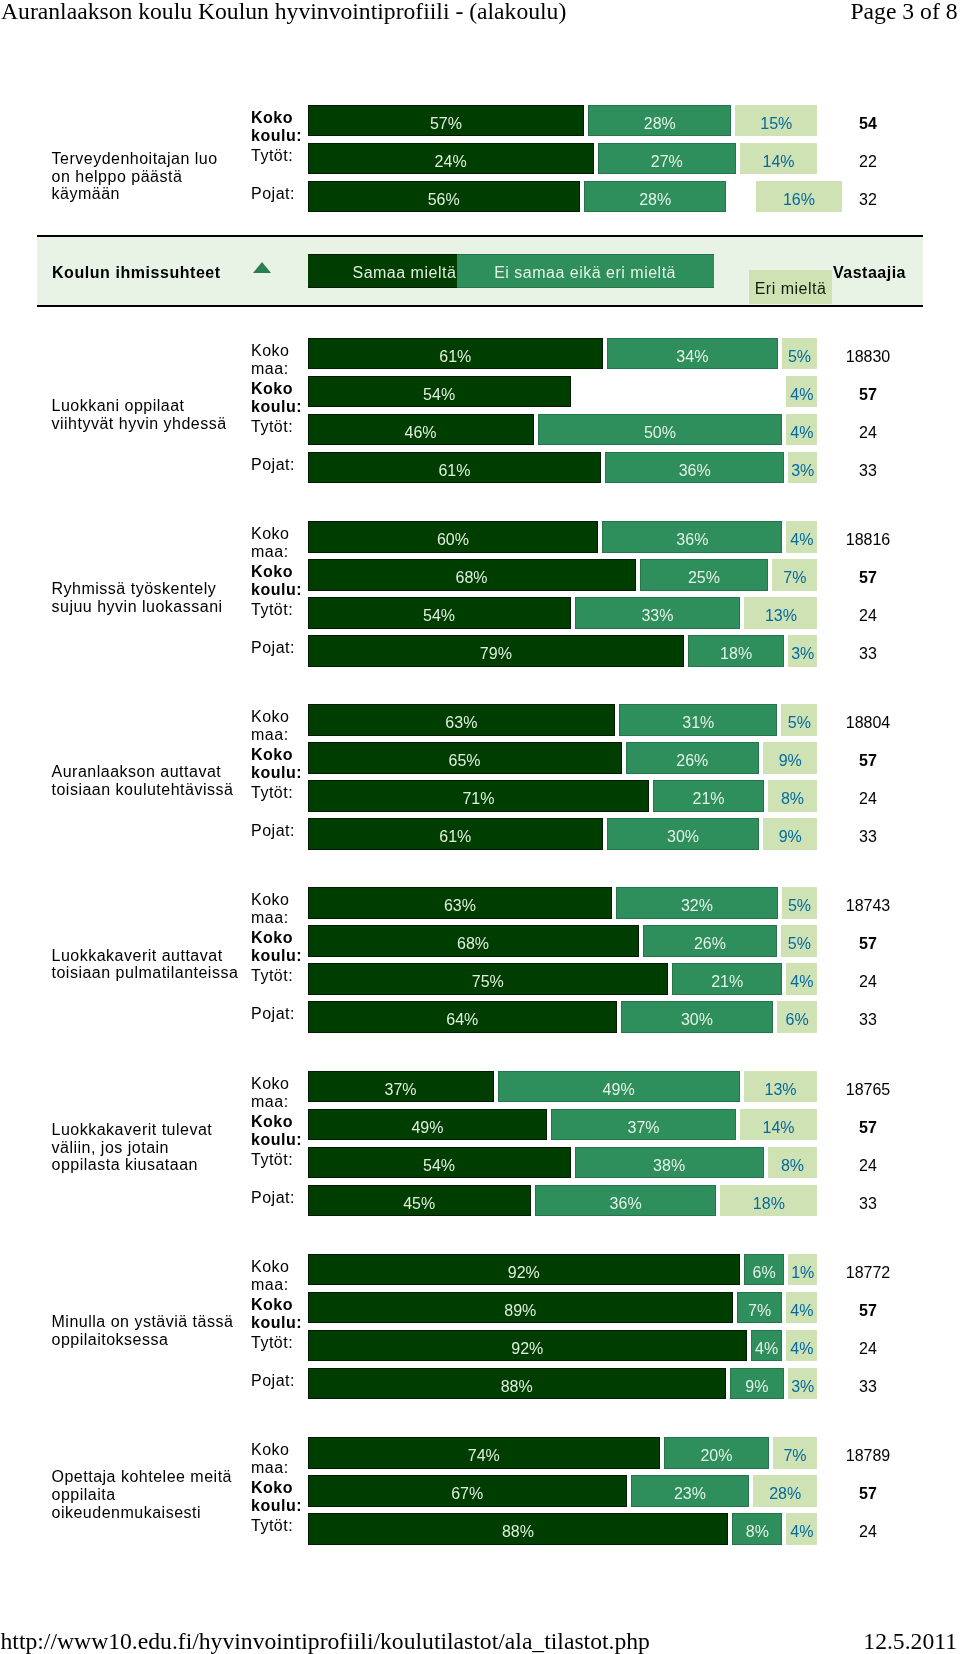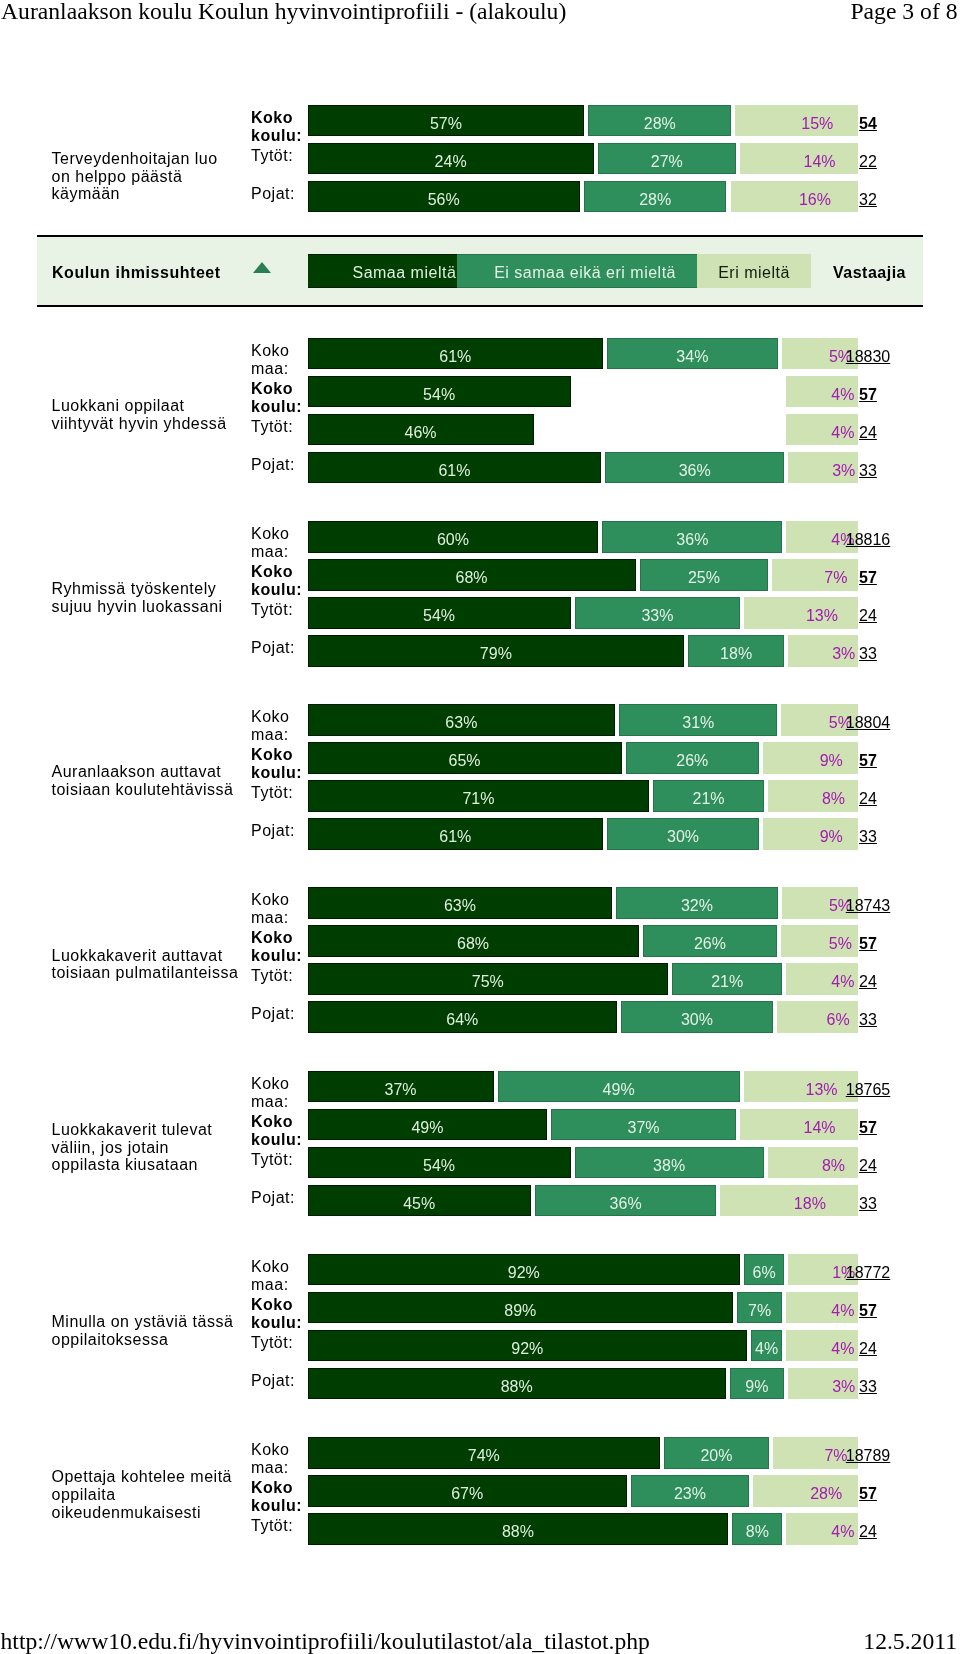--- a/index.html
+++ b/index.html
@@ -21,22 +21,22 @@
 .qlabel{position:absolute;left:51.5px;width:188px;font-size:16px;letter-spacing:0.5px;line-height:17.6px;color:#000;}
 .rows{position:absolute;left:251px;top:0;}
 .row{position:absolute;left:0;height:31.5px;width:673px;}
 .rlabel{position:absolute;left:0;top:0;height:31.5px;width:52px;font-size:16px;letter-spacing:0.5px;line-height:18.1px;
  display:flex;flex-direction:column;transform:translateY(4px);}
 .rlabel.b{font-weight:bold;}
 .bar{position:absolute;left:56.5px;top:0;height:31.5px;display:block;}
 .seg{position:absolute;top:0;height:31.5px;font-size:16px;line-height:37.5px;letter-spacing:0;text-align:center;white-space:nowrap;}
 .seg.s0{background:#003d00;color:#dff0df;box-shadow:inset 0 0 0 1px rgba(0,0,0,.55);}
 .seg.s1{background:#2e8e5c;color:#e3f3e6;box-shadow:inset 0 0 0 1px rgba(0,0,0,.18);}
-.seg.s2{background:#cfe2b4;color:#a21caf;padding-left:41px;}
-.nval{position:absolute;left:561px;top:0;width:112px;height:31.5px;font-size:16px;line-height:37.5px;text-align:center;letter-spacing:0;text-decoration:underline;}
+.seg.s2{background:#cfe2b4;color:#0369a1;}
+.nval{position:absolute;left:561px;top:0;width:112px;height:31.5px;font-size:16px;line-height:37.5px;text-align:center;letter-spacing:0;}
 .nval.b{font-weight:bold;}
 
 .band{position:absolute;left:37px;top:235px;width:886px;height:72px;background:#e9f3e5;
  border-top:2px solid #000;border-bottom:2px solid #000;box-sizing:border-box;}
 .band-title{position:absolute;left:15px;top:20px;font-size:16px;font-weight:bold;letter-spacing:0.55px;line-height:31px;}
 .tri{position:absolute;left:215.7px;top:24.9px;width:0;height:0;border-left:9.6px solid transparent;border-right:9.6px solid transparent;border-bottom:11px solid #2b7d52;}
 .lg{position:absolute;top:16.5px;height:34px;line-height:37.6px;text-align:center;font-size:16px;letter-spacing:0.5px;}
 .lg0{background:#003d00;color:#dff0df;box-shadow:inset 0 1px 0 rgba(0,0,0,.55),inset 0 -1px 0 rgba(0,0,0,.55);padding-left:24px;}
 .lg1{background:#2e8e5c;color:#e3f3e6;box-shadow:inset 0 1px 0 rgba(0,0,0,.18),inset 0 -1px 0 rgba(0,0,0,.18);}
 .lg2{background:#cfe2b4;color:#0d1f0d;}
@@ -50,21 +50,21 @@
   <div class="hdr">
     <span class="hdr-title">Auranlaakson koulu Koulun hyvinvointiprofiili - (alakoulu)</span>
     <span class="hdr-page">Page 3 of 8</span>
   </div>
 
   <div class="band">
     <span class="band-title">Koulun ihmissuhteet</span>
     <span class="tri"></span>
     <span class="lg lg0" style="left:270.7px;width:145.4px;">Samaa mieltä</span>
     <span class="lg lg1" style="left:419.6px;width:257px;">Ei samaa eikä eri mieltä</span>
-    <span class="lg lg2" style="left:660px;width:114px;">Eri mieltä</span>
+    <span class="lg lg2" style="left:712px;width:83px;margin-top:16px;">Eri mieltä</span>
     <span class="lg lg3" style="left:787.5px;width:90px;">Vastaajia</span>
   </div>
 
   <div id="charts">
       <div class="chart" style="top: 104.9px; height: 107.5px;">
         <div class="qlabel" style="top:0;height:107.5px;display:flex;flex-direction:column;justify-content:center;transform:translateY(17.7px);">
           <div>Terveydenhoitajan luo on helppo päästä käymään</div>
         </div>
         <div class="rows">
           <div class="row" style="top:0px">
@@ -89,21 +89,21 @@
             </span>
             <span class="nval">22</span>
           </div>
           <div class="row" style="top:76px">
             <span class="rlabel">
               <span>Pojat:</span>
             </span>
             <span class="bar" style="width:510px">
               <span class="seg s0" style="left:0.00px;width:272.35px">56%</span>
               <span class="seg s1" style="left:276.35px;width:142.62px">28%</span>
-              <span class="seg s2" style="left:423px;width:86.93px">16%</span>
+              <span class="seg s2" style="left:448px;width:86.93px">16%</span>
             </span>
             <span class="nval">32</span>
           </div>
         </div>
       </div>
       <div class="chart" style="top: 337.8px; height: 145.5px;">
         <div class="qlabel" style="top:0;height:145.5px;display:flex;flex-direction:column;justify-content:center;transform:translateY(4.2px);">
           <div>Luokkani oppilaat viihtyvät hyvin yhdessä</div>
         </div>
         <div class="rows">
@@ -127,20 +127,21 @@
               <span class="seg s2" style="left:478.78px;width:31.12px">4%</span>
             </span>
             <span class="nval b">57</span>
           </div>
           <div class="row" style="top:76px">
             <span class="rlabel">
               <span>Tytöt:</span>
             </span>
             <span class="bar" style="width:510px">
               <span class="seg s0" style="left:0.00px;width:226.13px">46%</span>
+              <span class="seg s1" style="left:230.13px;width:244.66px">50%</span>
               <span class="seg s2" style="left:478.78px;width:31.12px">4%</span>
             </span>
             <span class="nval">24</span>
           </div>
           <div class="row" style="top:114px">
             <span class="rlabel">
               <span>Pojat:</span>
             </span>
             <span class="bar" style="width:510px">
               <span class="seg s0" style="left:0.00px;width:293.81px">61%</span>

